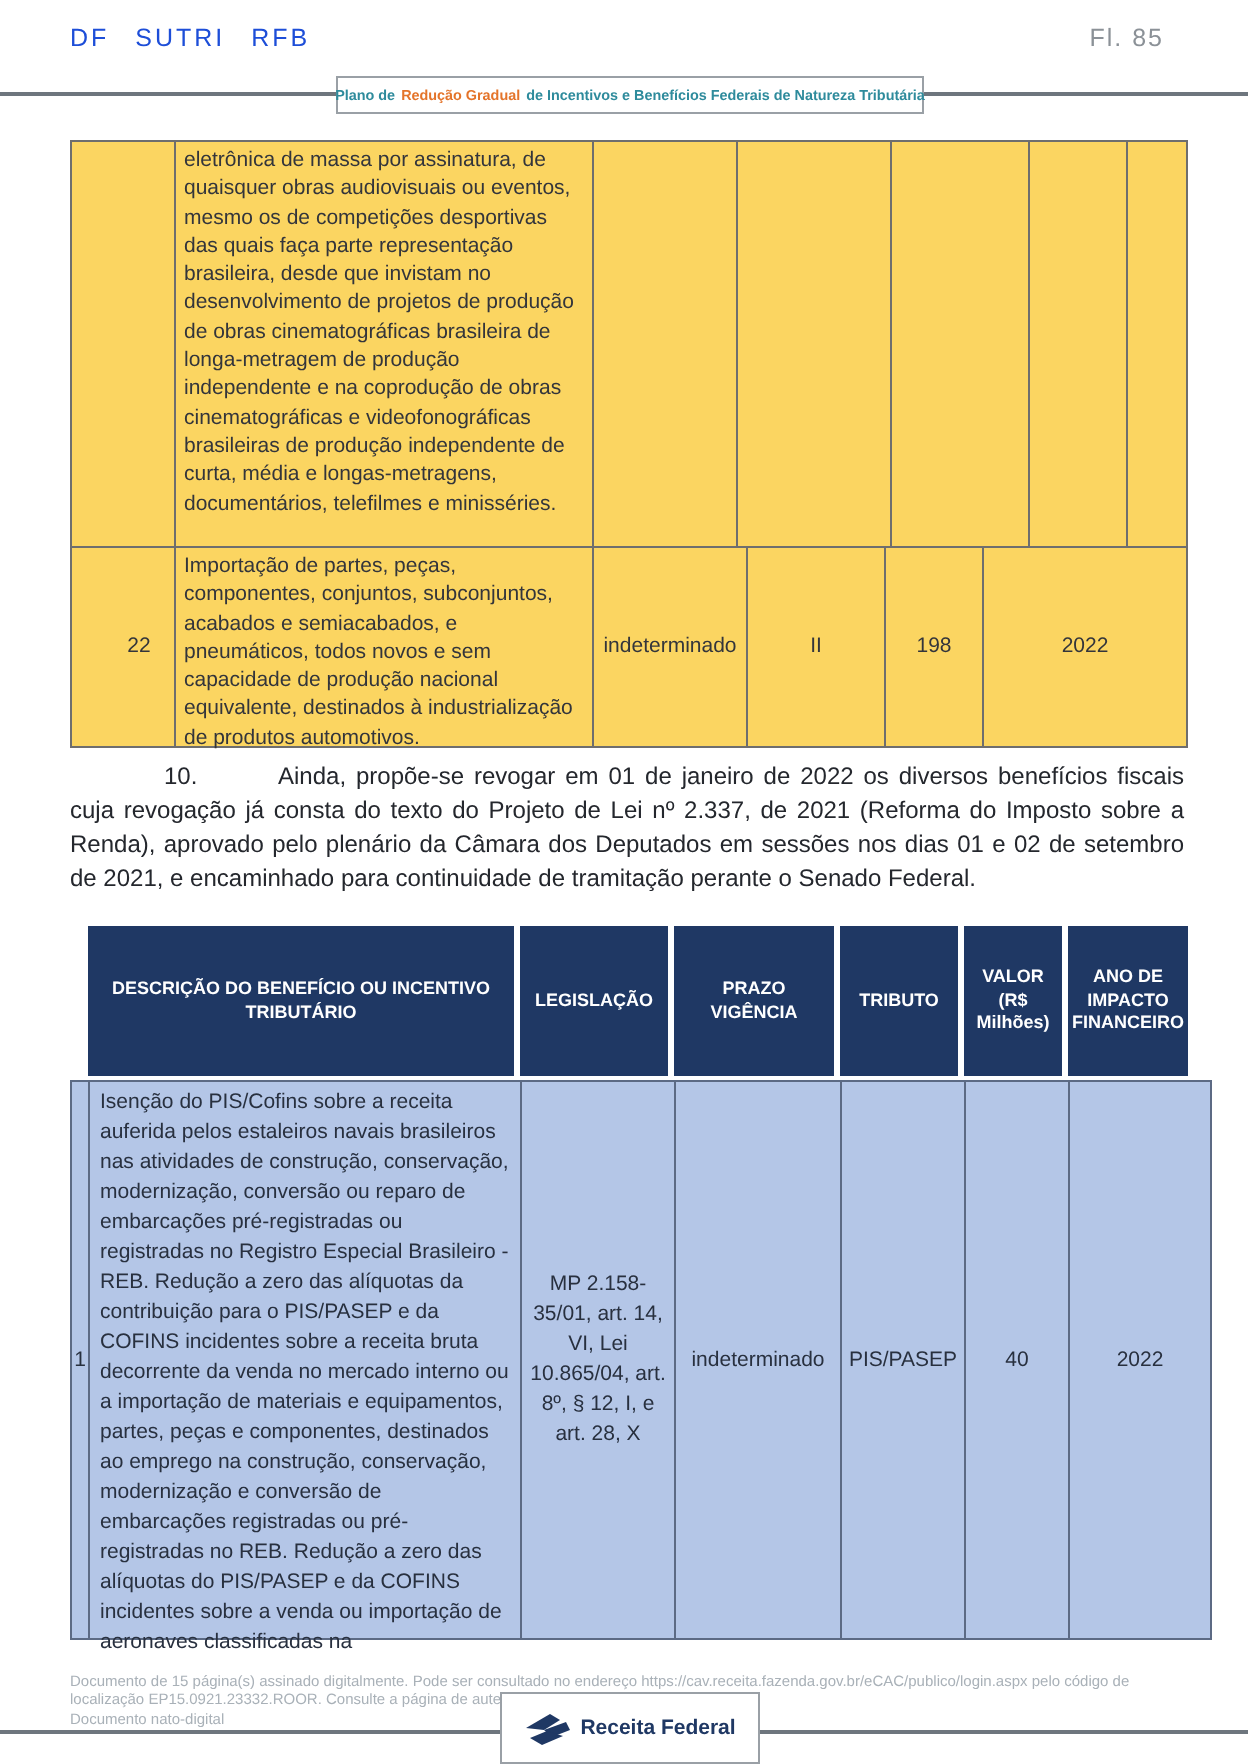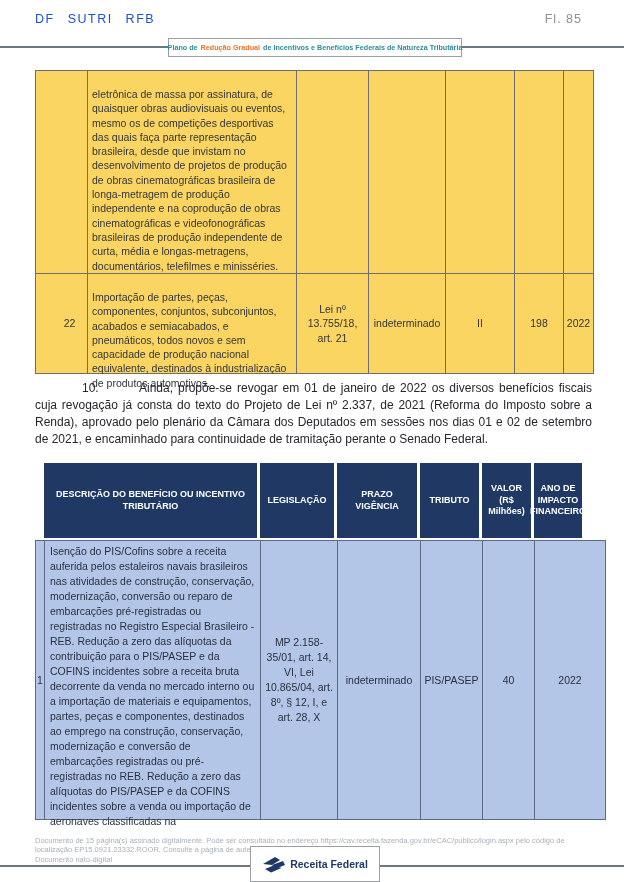--- a/index.html
+++ b/index.html
@@ -18,41 +18,41 @@
   }
   .banner-box .teal{color:#2E8B9C;} .banner-box .orange{color:#E4742A;}
   .banner-box span{margin:0 1.5px;}
   
   .t1{position:absolute;left:35px;top:70px;width:559px;border:1px solid #6e6e6e;box-sizing:border-box;}
   .t1-row{display:flex;background:#FBD561;box-sizing:border-box;}
   .t1-row + .t1-row{border-top:1px solid #6e6e6e;}
   .t1 .cell{box-sizing:border-box;border-right:1px solid #6e6e6e;color:#33353b;font-size:10.5px;line-height:14.3px;}
   .t1 .cell:last-child{border-right:none;}
   .c-num{width:36px;display:flex;align-items:center;justify-content:center;margin-left:16px;}
-  .c-desc{width:209px;padding:16px 4px;}
+  .c-desc{width:209px;padding:2px 4px;}
   .c-leg{width:72px;display:flex;align-items:center;justify-content:center;text-align:center;padding:0 3px;}
   .c-prazo{width:77px;display:flex;align-items:center;justify-content:center;text-align:center;}
   .c-trib{width:69px;display:flex;align-items:center;justify-content:center;text-align:center;}
   .c-valor{width:49px;display:flex;align-items:center;justify-content:center;text-align:center;}
   .c-ano{flex:1;display:flex;align-items:center;justify-content:center;text-align:center;}
   .rowA{height:202px;} .row22{height:100px;}
   
   .para{position:absolute;left:35px;top:380px;width:557px;font-size:12px;line-height:17px;
         text-align:justify;color:#24272d;}
   .para-num{display:inline-block;margin-left:47px;width:57px;}
   
   .t2-head{position:absolute;left:44px;top:463px;width:560px;height:75px;display:flex;}
   .t2-head .hcell{
     box-sizing:border-box;background:#1F3864;color:#ffffff;font-size:9px;font-weight:bold;
     display:flex;align-items:center;justify-content:center;text-align:center;
     padding:0 6px;line-height:11.5px;
   }
   .gap3{width:3px;flex:none;background:#fff;}
   .h-desc{width:213px;} .h-leg{width:74px;} .h-prazo{width:80px;} .h-trib{width:59px;}
-  .h-valor{width:49px;padding:0 2px;} .h-ano{width:48px;padding:0 2px;}
+  .h-valor{width:49px;padding:0 2px;} .h-ano{width:60px;padding:0 2px;}
   .t2-body{position:absolute;left:35px;top:540px;width:571px;height:280px;display:flex;
            border:1px solid #5c6a84;box-sizing:border-box;}
   .t2-body .cell{box-sizing:border-box;background:#B4C6E7;border-right:1px solid #5c6a84;
                  color:#28303f;font-size:10.5px;line-height:15px;}
   .t2-body .cell:last-child{border-right:none;}
   .b-num{width:9px;display:flex;align-items:center;justify-content:center;font-size:10px;}
   .b-desc{width:216px;padding:3px 5px;}
   .b-leg{width:77px;display:flex;align-items:center;justify-content:center;text-align:center;padding:0 4px;}
   .b-prazo{width:83px;display:flex;align-items:center;justify-content:center;text-align:center;}
   .b-trib{width:62px;display:flex;align-items:center;justify-content:center;text-align:center;}
@@ -88,21 +88,20 @@
       <div class="cell c-desc">eletrônica de massa por assinatura, de quaisquer obras audiovisuais ou eventos, mesmo os de competições desportivas das quais faça parte representação brasileira, desde que invistam no desenvolvimento de projetos de produção de obras cinematográficas brasileira de longa-metragem de produção independente e na coprodução de obras cinematográficas e videofonográficas brasileiras de produção independente de curta, média e longas-metragens, documentários, telefilmes e minisséries.</div>
       <div class="cell c-leg"></div>
       <div class="cell c-prazo"></div>
       <div class="cell c-trib"></div>
       <div class="cell c-valor"></div>
       <div class="cell c-ano"></div>
     </div>
     <div class="t1-row row22">
       <div class="cell c-num">22</div>
       <div class="cell c-desc">Importação de partes, peças, componentes, conjuntos, subconjuntos, acabados e semiacabados, e pneumáticos, todos novos e sem capacidade de produção nacional equivalente,  destinados à industrialização de produtos automotivos.</div>
-      <div class="cell c-leg">Lei nº 13.755/18, art. 21</div>
       <div class="cell c-prazo">indeterminado</div>
       <div class="cell c-trib">II</div>
       <div class="cell c-valor">198</div>
       <div class="cell c-ano">2022</div>
     </div>
   </div>
 
   <div class="para">
     <span class="para-num">10.</span><span>Ainda, propõe-se revogar em 01 de janeiro de 2022 os diversos benefícios fiscais cuja revogação já consta do texto do Projeto de Lei nº 2.337, de 2021 (Reforma do Imposto sobre a Renda), aprovado pelo plenário da Câmara dos Deputados em sessões nos dias 01 e 02 de setembro de 2021, e encaminhado para continuidade de tramitação perante o Senado Federal.</span>
   </div>

